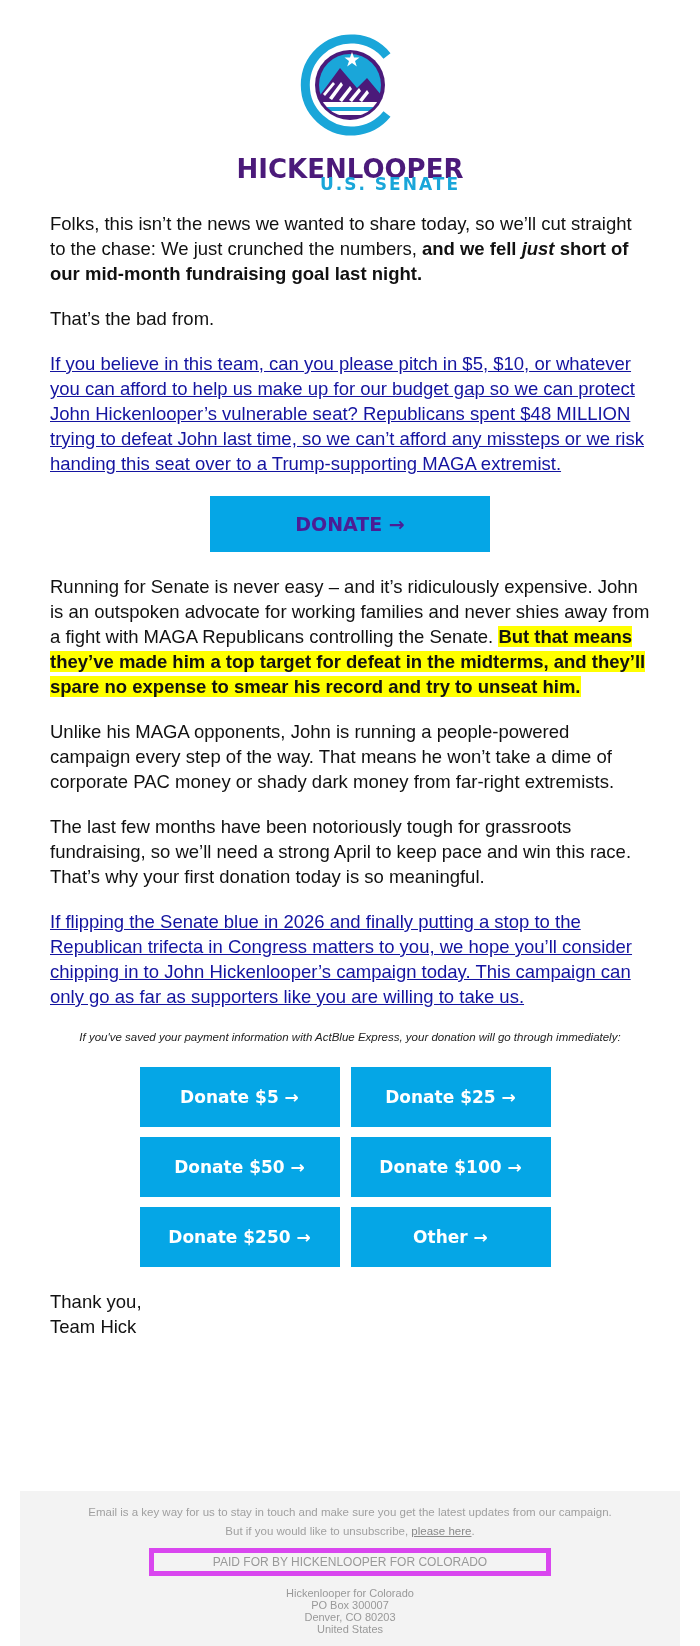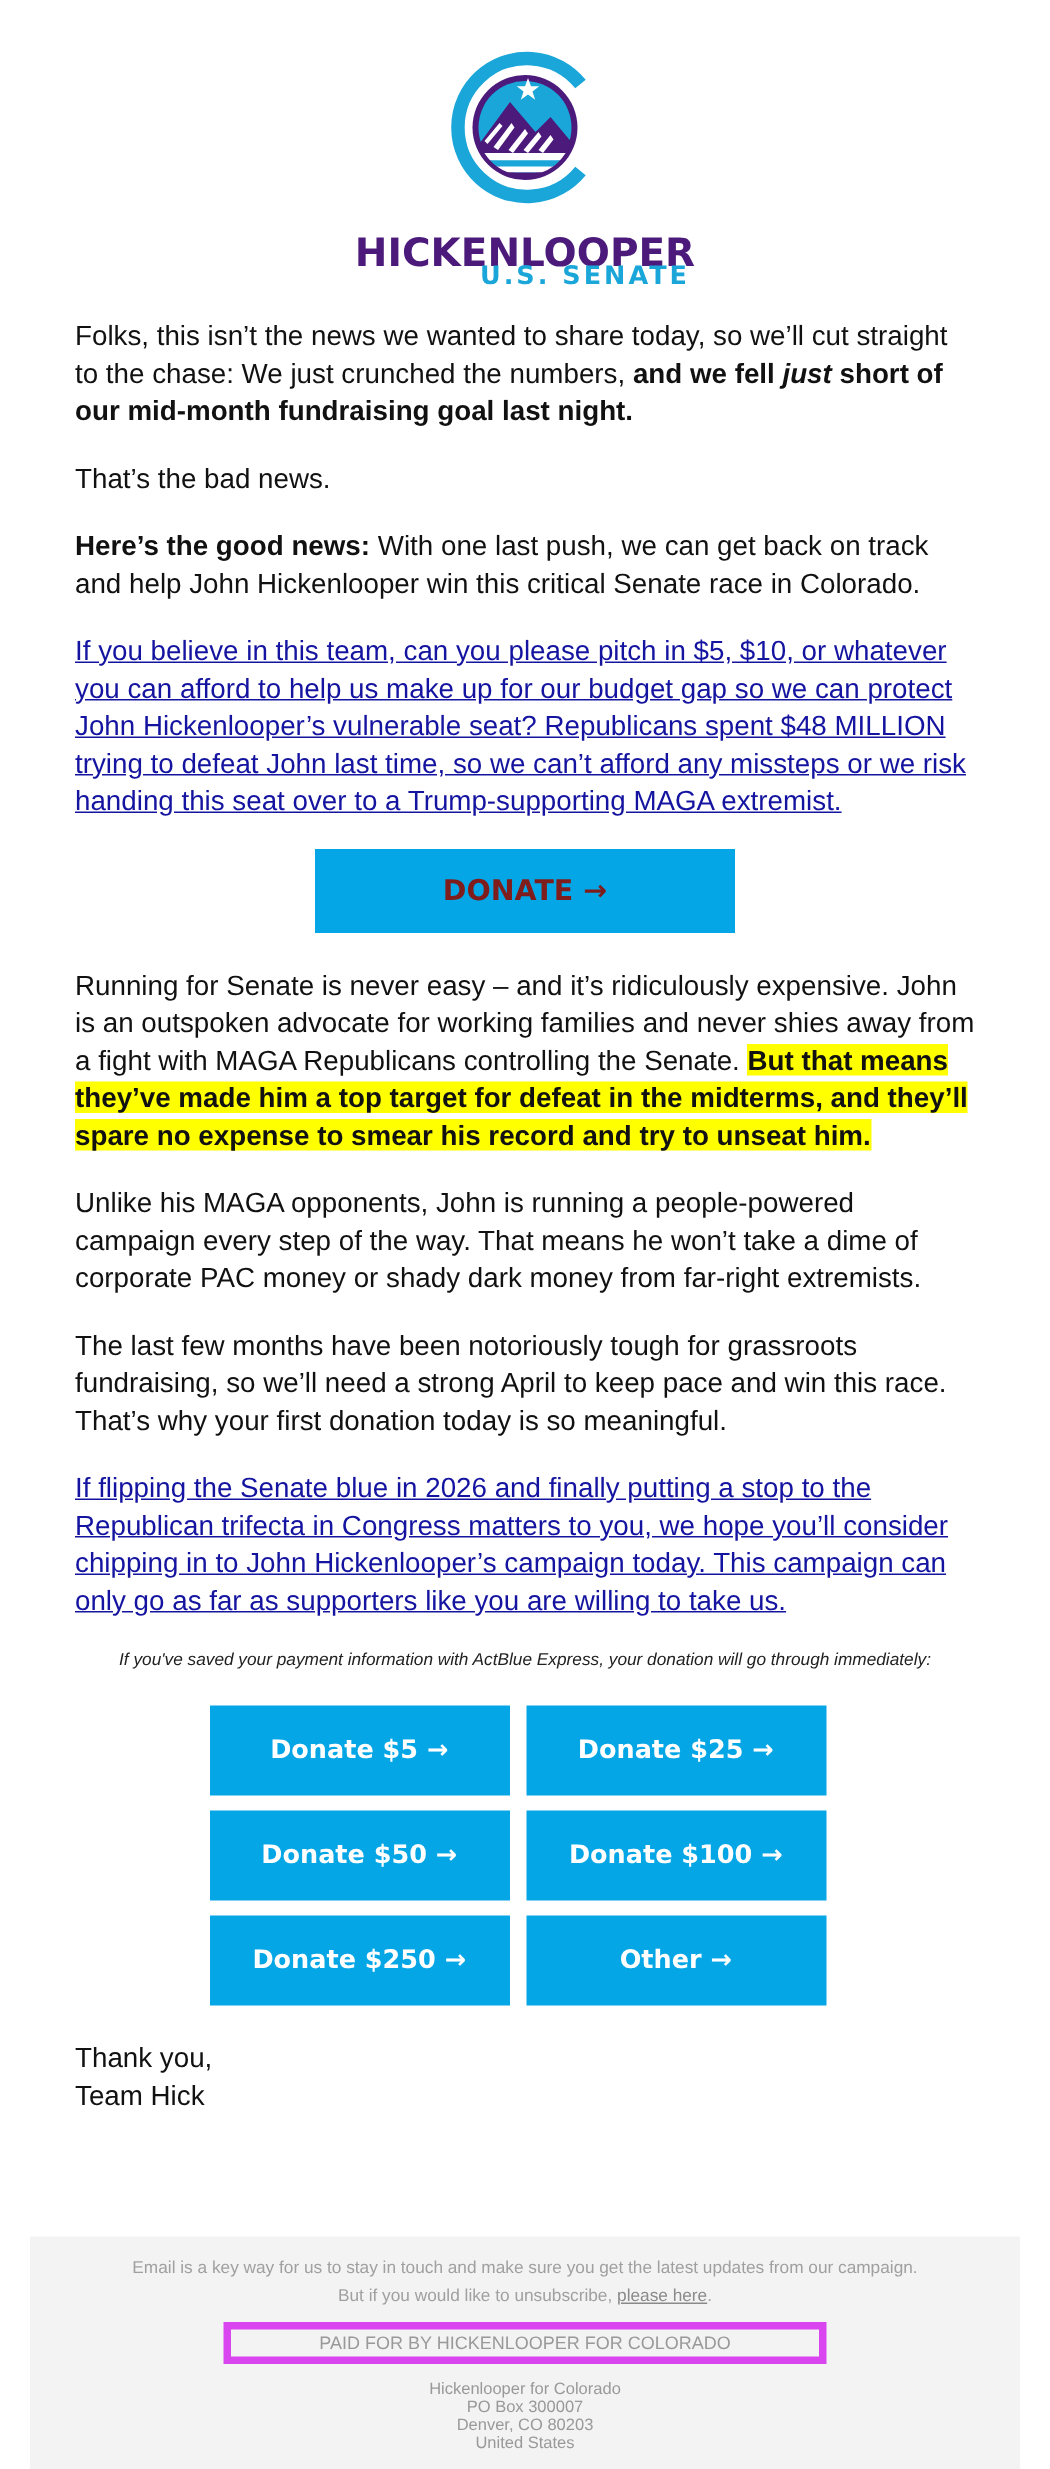--- a/index.html
+++ b/index.html
@@ -11,21 +11,21 @@
                font-family:"DejaVu Sans", sans-serif; font-weight:bold; font-size:26px;
                letter-spacing:0px; color:#4b1a7a; }
   .logo-sub { position:absolute; left:0; width:700px; top:144px; text-align:center;
               font-family:"DejaVu Sans", sans-serif; font-weight:bold; font-size:17px;
               letter-spacing:2px; color:#1aa6d9;padding-left:40px; }
   .content { position:absolute; left:50px; top:211px; width:600px; }
   p { margin:0 0 20px 0; font-size:18.5px; line-height:25px; }
   a.cta { color:#1a0dab; color:#1414a0; font-weight:normal; text-decoration:underline; }
   .hl { background:#ffff00; font-weight:bold; }
   .donate-main { display:block; width:280px; height:56px; margin:4px auto 22px auto;
-                 background:#05a6e6; color:#7f1d1d; text-align:center; line-height:56px;
+                 background:#05a6e6; color:#4c1d95; text-align:center; line-height:56px;
                  font-family:"DejaVu Sans", sans-serif; font-weight:bold; font-size:19px;
                  text-decoration:none; }
   .express-note { font-size:11.5px; font-style:italic; text-align:center; margin:2px 0 22px 0;
                   line-height:16px; color:#222; }
   .grid { width:421px; margin:0 auto; display:grid; grid-template-columns:200px 200px;
           column-gap:11px; row-gap:10px; }
   .gbtn { display:block; height:60px; background:#05a6e6; color:#fff; text-align:center;
           line-height:60px; font-family:"DejaVu Sans", sans-serif; font-weight:bold;
           font-size:17px; text-decoration:none; }
   .signoff { margin-top:22px; font-size:18.5px; line-height:25px; }
@@ -69,22 +69,21 @@
     <polygon points="57,22 59,27.5 64.5,27.5 60,31 61.8,36.5 57,33 52.2,36.5 54,31 49.5,27.5 55,27.5" fill="#ffffff"></polygon>
   </svg>
   <div class="logo-name">HICKENLOOPER</div>
   <div class="logo-sub">U.S. SENATE</div>
 </div>
 
 <div class="content">
   <p>
     <span>Folks, this isn’t the news we wanted to share today, so we’ll cut straight to the chase: We just crunched the numbers, </span><b><span>and we fell </span><i>just</i><span> short of our mid-month fundraising goal last night.</span></b>
   </p>
-  <p>That’s the bad news.</p>
-  <p><b>Here’s the good news:</b><span> With one last push, we can get back on track and help John Hickenlooper win this critical Senate race in Colorado.</span></p>
+  <p>That’s the bad from.</p>
   <p><a class="cta" href="#">If you believe in this team, can you please pitch in $5, $10, or whatever you can afford to help us make up for our budget gap so we can protect John Hickenlooper’s vulnerable seat? Republicans spent $48 MILLION trying to defeat John last time, so we can’t afford any missteps or we risk handing this seat over to a Trump-supporting MAGA extremist.</a></p>
 
   <a class="donate-main" href="#">DONATE →</a>
 
   <p><span>Running for Senate is never easy – and it’s ridiculously expensive. John is an outspoken advocate for working families and never shies away from a fight with MAGA Republicans controlling the Senate. </span><span class="hl">But that means they’ve made him a top target for defeat in the midterms, and they’ll spare no expense to smear his record and try to unseat him.</span></p>
   <p>Unlike his MAGA opponents, John is running a people-powered campaign every step of the way. That means he won’t take a dime of corporate PAC money or shady dark money from far-right extremists.</p>
   <p>The last few months have been notoriously tough for grassroots fundraising, so we’ll need a strong April to keep pace and win this race. That’s why your first donation today is so meaningful.</p>
   <p><a class="cta" href="#">If flipping the Senate blue in 2026 and finally putting a stop to the Republican trifecta in Congress matters to you, we hope you’ll consider chipping in to John Hickenlooper’s campaign today. This campaign can only go as far as supporters like you are willing to take us.</a></p>
 
   <div class="express-note">If you've saved your payment information with ActBlue Express, your donation will go through immediately:</div>

